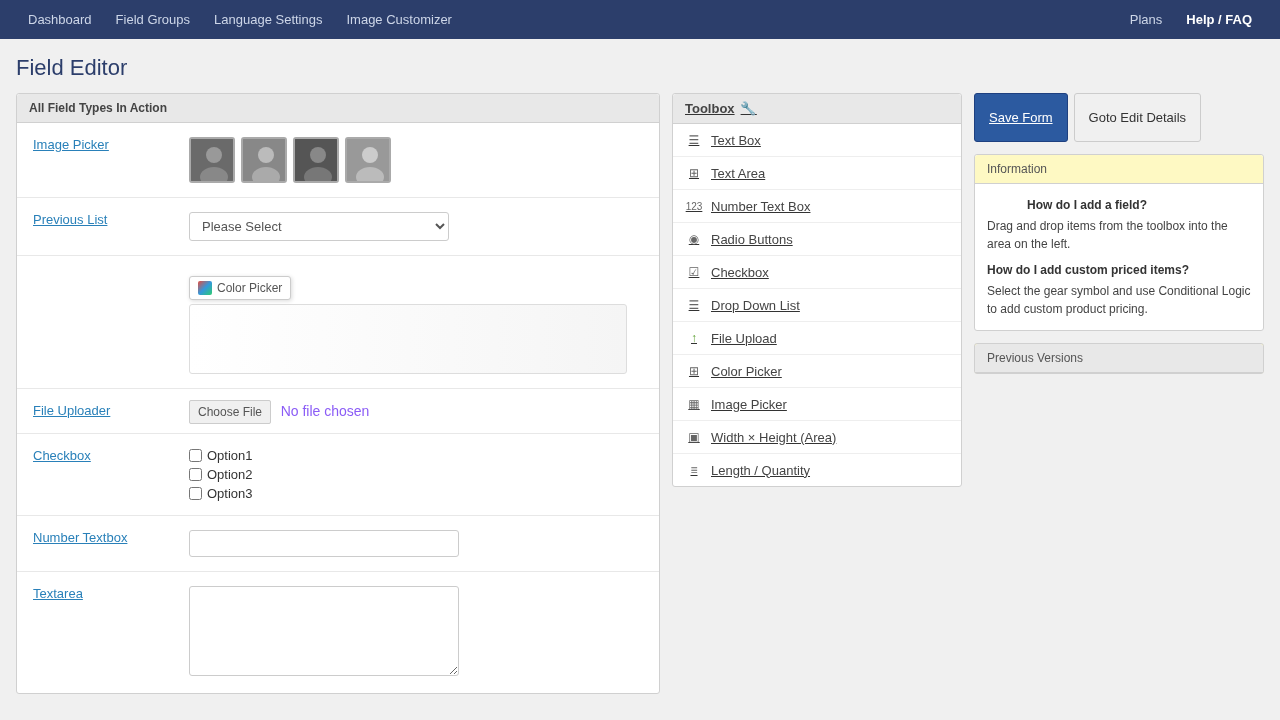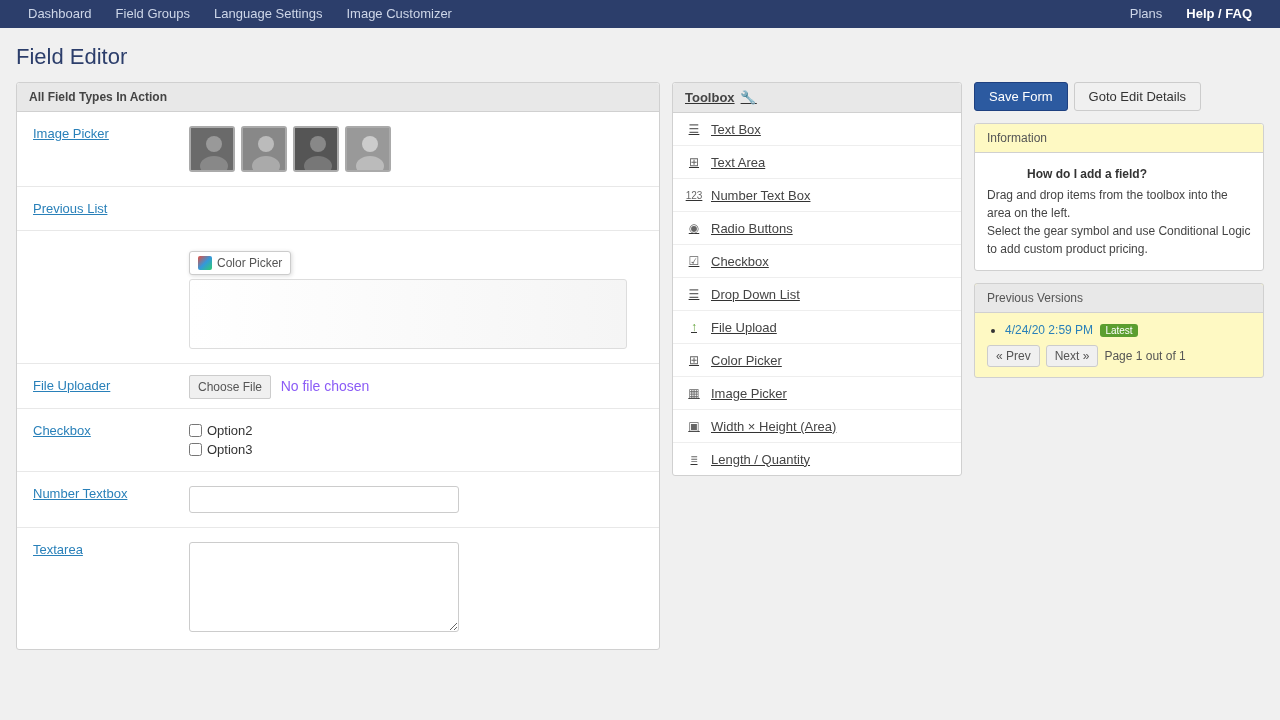--- a/index.html
+++ b/index.html
@@ -4,21 +4,21 @@
   <style>
     * { box-sizing: border-box; margin: 0; padding: 0; }
     body { font-family: Arial, sans-serif; font-size: 13px; background: #f0f0f0; color: #333; }
 
     
     .navbar {
       background: #2c3e6b;
       display: flex;
       align-items: center;
       padding: 0 16px;
-      height: 28px;
+      height: 39px;
     }
     .navbar a {
       color: #cdd6e8;
       text-decoration: none;
       padding: 0 12px;
       font-size: 13px;
       line-height: 40px;
     }
     .navbar .right { margin-left: auto; display: flex; }
     .navbar .right a { color: #cdd6e8; }
@@ -139,21 +139,21 @@
     .tool-icon { width: 18px; height: 18px; display: flex; align-items: center; justify-content: center; font-size: 12px; color: #666; flex-shrink: 0; }
 
     
     .info-panel { background: #fff; border: 1px solid #d0d0d0; border-radius: 3px; margin-bottom: 12px; }
     .info-header { background: #fef9c3; border-bottom: 1px solid #d0d0d0; padding: 7px 12px; font-size: 12px; color: #555; border-radius: 3px 3px 0 0; }
     .info-body { padding: 12px; font-size: 12px; line-height: 1.5; color: #444; }
     .info-body .q { font-weight: bold; color: #333; margin-top: 8px; margin-bottom: 3px; }
     .info-body .q:first-child { margin-top: 0; padding-left: 40px; }
 
     
-    .btn-save { background: #2c5aa0; color: #fff; border: 1px solid #1e4080; padding: 6px 14px; border-radius: 3px; font-size: 13px; cursor: pointer; }
+    .btn-save { background: #2c5aa0; color: #fff; border: 1px solid #1e4080; padding: 16px 14px; border-radius: 3px; font-size: 13px; cursor: pointer; text-decoration: underline; }
     .btn-goto { background: #f0f0f0; color: #333; border: 1px solid #ccc; padding: 6px 14px; border-radius: 3px; font-size: 13px; cursor: pointer; }
     .top-buttons { display: flex; gap: 6px; margin-bottom: 12px; }
 
     
     .prev-ver-panel { background: #fef9c3; border: 1px solid #d0d0d0; border-radius: 3px; }
     .prev-ver-header { background: #e8e8e8; border-bottom: 1px solid #d0d0d0; padding: 7px 12px; font-size: 12px; color: #555; border-radius: 3px 3px 0 0; }
     .prev-ver-body { padding: 10px 12px; font-size: 12px; }
     .prev-ver-body ul { padding-left: 18px; margin-bottom: 8px; }
     .prev-ver-body li { margin-bottom: 4px; }
     .ver-link { color: #2980b9; text-decoration: none; }
@@ -226,20 +226,28 @@
                       <circle cx="23" cy="16" r="8" fill="#ccc"></circle>
                       <ellipse cx="23" cy="38" rx="14" ry="10" fill="#bbb"></ellipse>
                     </svg>
                 </div>
               </div>
             </div>
           </div>
 
           <div class="form-row">
             <a href="#" class="form-label">Previous List</a>
+            <div class="form-control-area">
+              <select class="form-select">
+                <option>Please Select</option>
+                <option>Option 1</option>
+                <option>Option 2</option>
+                <option>Option 3</option>
+              </select>
+            </div>
           </div>
 
           <div class="form-row" style="flex-direction: column; padding-left: 0;">
             <div style="padding: 0 16px; display: flex; align-items: flex-start; gap: 16px; width: 100%;">
               <div style="min-width: 140px;"></div>
               <div class="form-control-area">
                 <div class="color-picker-tooltip">
                   <span class="color-swatch-icon"></span>
                   <span>Color Picker</span>
                 </div>
@@ -253,20 +261,24 @@
             <div class="form-control-area">
               <span class="file-upload-btn">Choose File</span>
               <span class="file-upload-text">No file chosen</span>
             </div>
           </div>
 
           <div class="form-row">
             <a href="#" class="form-label">Checkbox</a>
             <div class="form-control-area">
               <div class="checkbox-options">
+                <label class="checkbox-option">
+                  <input type="checkbox" style="">
+                  <span>Option1</span>
+                </label>
                 <label class="checkbox-option">
                   <input type="checkbox" style="">
                   <span>Option2</span>
                 </label>
                 <label class="checkbox-option">
                   <input type="checkbox" style="">
                   <span>Option3</span>
                 </label>
               </div>
             </div>
@@ -351,36 +363,24 @@
       <div class="top-buttons">
         <button class="btn-save">Save Form</button>
         <button class="btn-goto">Goto Edit Details</button>
       </div>
 
       <div class="info-panel">
         <div class="info-header">Information</div>
         <div class="info-body">
           <div class="q">How do I add a field?</div>
           <div>Drag and drop items from the toolbox into the area on the left.</div>
+          <div class="q">How do I add custom priced items?</div>
           <div>Select the gear symbol and use Conditional Logic to add custom product pricing.</div>
         </div>
       </div>
 
       <div class="prev-ver-panel">
         <div class="prev-ver-header">Previous Versions</div>
-        <div class="prev-ver-body">
-          <ul>
-            <li>
-              <a href="#" class="ver-link">4/24/20 2:59 PM</a>
-              <span class="badge-latest">Latest</span>
-            </li>
-          </ul>
-          <div class="ver-nav">
-            <button class="ver-btn">« Prev</button>
-            <button class="ver-btn">Next »</button>
-            <span class="ver-page">Page 1 out of 1</span>
-          </div>
-        </div>
       </div>
 
     </div>
   </div>
 </div>
 
 </body></html>

